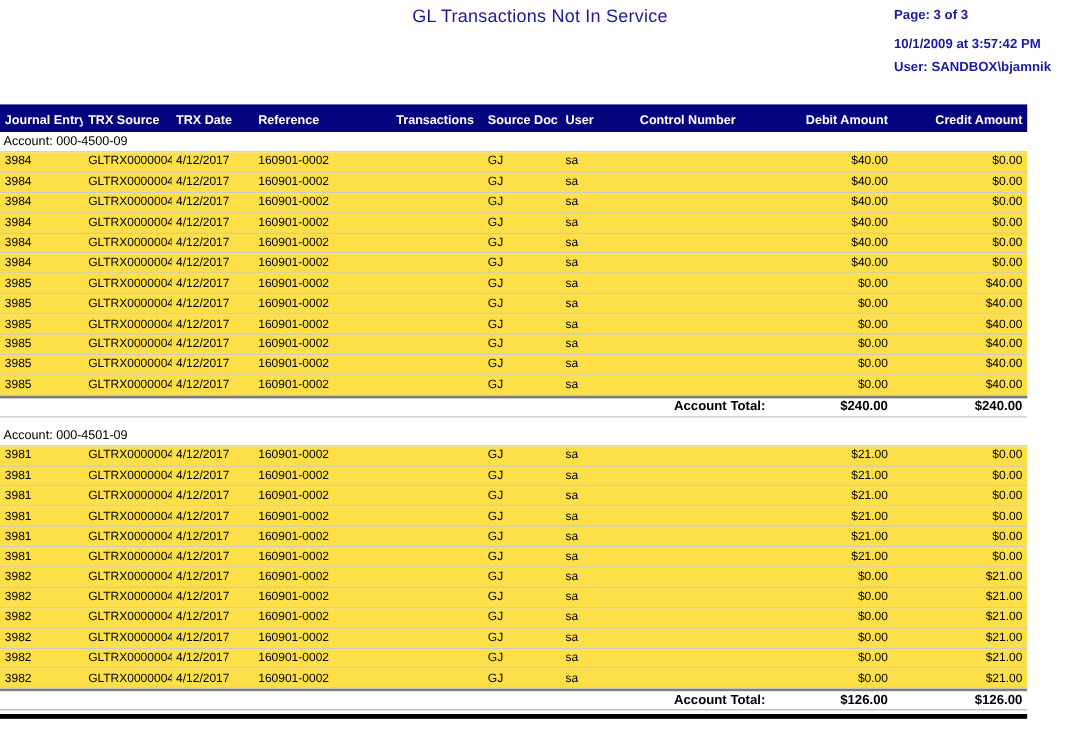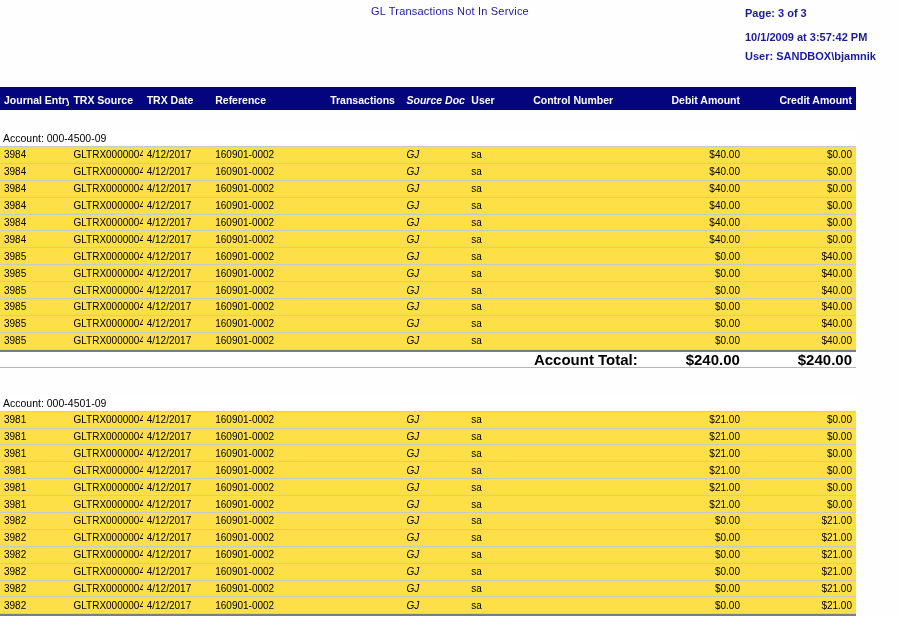--- a/index.html
+++ b/index.html
@@ -7,53 +7,53 @@
   body {
     width:900px; height:617px; overflow:hidden;
     font-family:"Liberation Sans","DejaVu Sans",sans-serif;
     color:#000;
   }
   .page { position:relative; width:900px; height:617px; background:#fefefe; }
 
   
   .report-header { position:relative; height:87px; }
   .title-block { text-align:center; padding-top:5px; }
-  .report-title { font-size:11px; font-weight:normal; color:#1b1b9e; letter-spacing:.2px; }
+  .report-title { font-size:15px; font-weight:normal; color:#1b1b9e; letter-spacing:.2px; }
   .company-name { font-size:11px; color:#1b1b9e; margin-top:6px; }
   .page-info { position:absolute; left:745px; top:7px; font-size:11px; font-weight:bold; color:#1b1b9e; }
   .page-info div { white-space:nowrap; }
   .pi-line1 { margin-bottom:12px; }
   .pi-line2 { margin-bottom:7px; }
 
   
   .grid { width:856px; font-size:10px; }
   .hrow {
     display:flex; height:23px; align-items:center; padding-top:3px;
     background:#04047f; color:#ffffff; font-weight:bold; font-size:10.5px;
   }
   .row, .trow { display:flex; align-items:center; }
   .row { height:16.9px; border-bottom:1px solid #c9c9c9; background:#fde047; }
   .account-label {
     height:17px; display:flex; align-items:center; padding-left:3px;
-    font-size:10.5px; border-bottom:1px solid #c9c9c9; background:#fff;margin-top:20px;
+    font-size:10.5px; border-bottom:1px solid #c9c9c9; background:#fff;
   }
   .c { overflow:hidden; white-space:nowrap; padding-left:4px; }
   .c1 { width:73px; }
   .c2 { width:77px; }
   .c3 { width:72px; }
   .c4 { width:121px; }
   .c5 { width:75px; }
-  .c6 { width:72px; padding-left:9px;font-style:italic; }
+  .c6 { width:72px; padding-left:9px; }
   .c7 { width:66px; padding-left:5px; }
   .c8 { width:146px; }
   .c9 { width:78px; text-align:right; padding-right:2px; padding-left:0; }
   .c10 { width:120px; text-align:right; padding-right:4px; padding-left:0; }
 
   
-  .trow { font-weight:bold; font-size:15px; background:#fff; }
+  .trow { font-weight:bold; font-size:11px; background:#fff; }
   .account-total { height:18px; border-top:2px solid #7d7d7d; border-bottom:1px solid #b5b5b5; }
   .t-label { width:702px; text-align:right; padding-right:30px; }
   .t-debit { width:78px; text-align:right; padding-right:2px; }
   .t-credit { width:120px; text-align:right; padding-right:4px; }
   .section-gap { height:7px; background:#fefefe; }
   .black-bar { height:4px; background:#000; margin-top:3px; }
   .grand-total { height:16px; margin-top:1px; border-bottom:1px solid #aaa; }
 </style>
 </head>
 <body>

